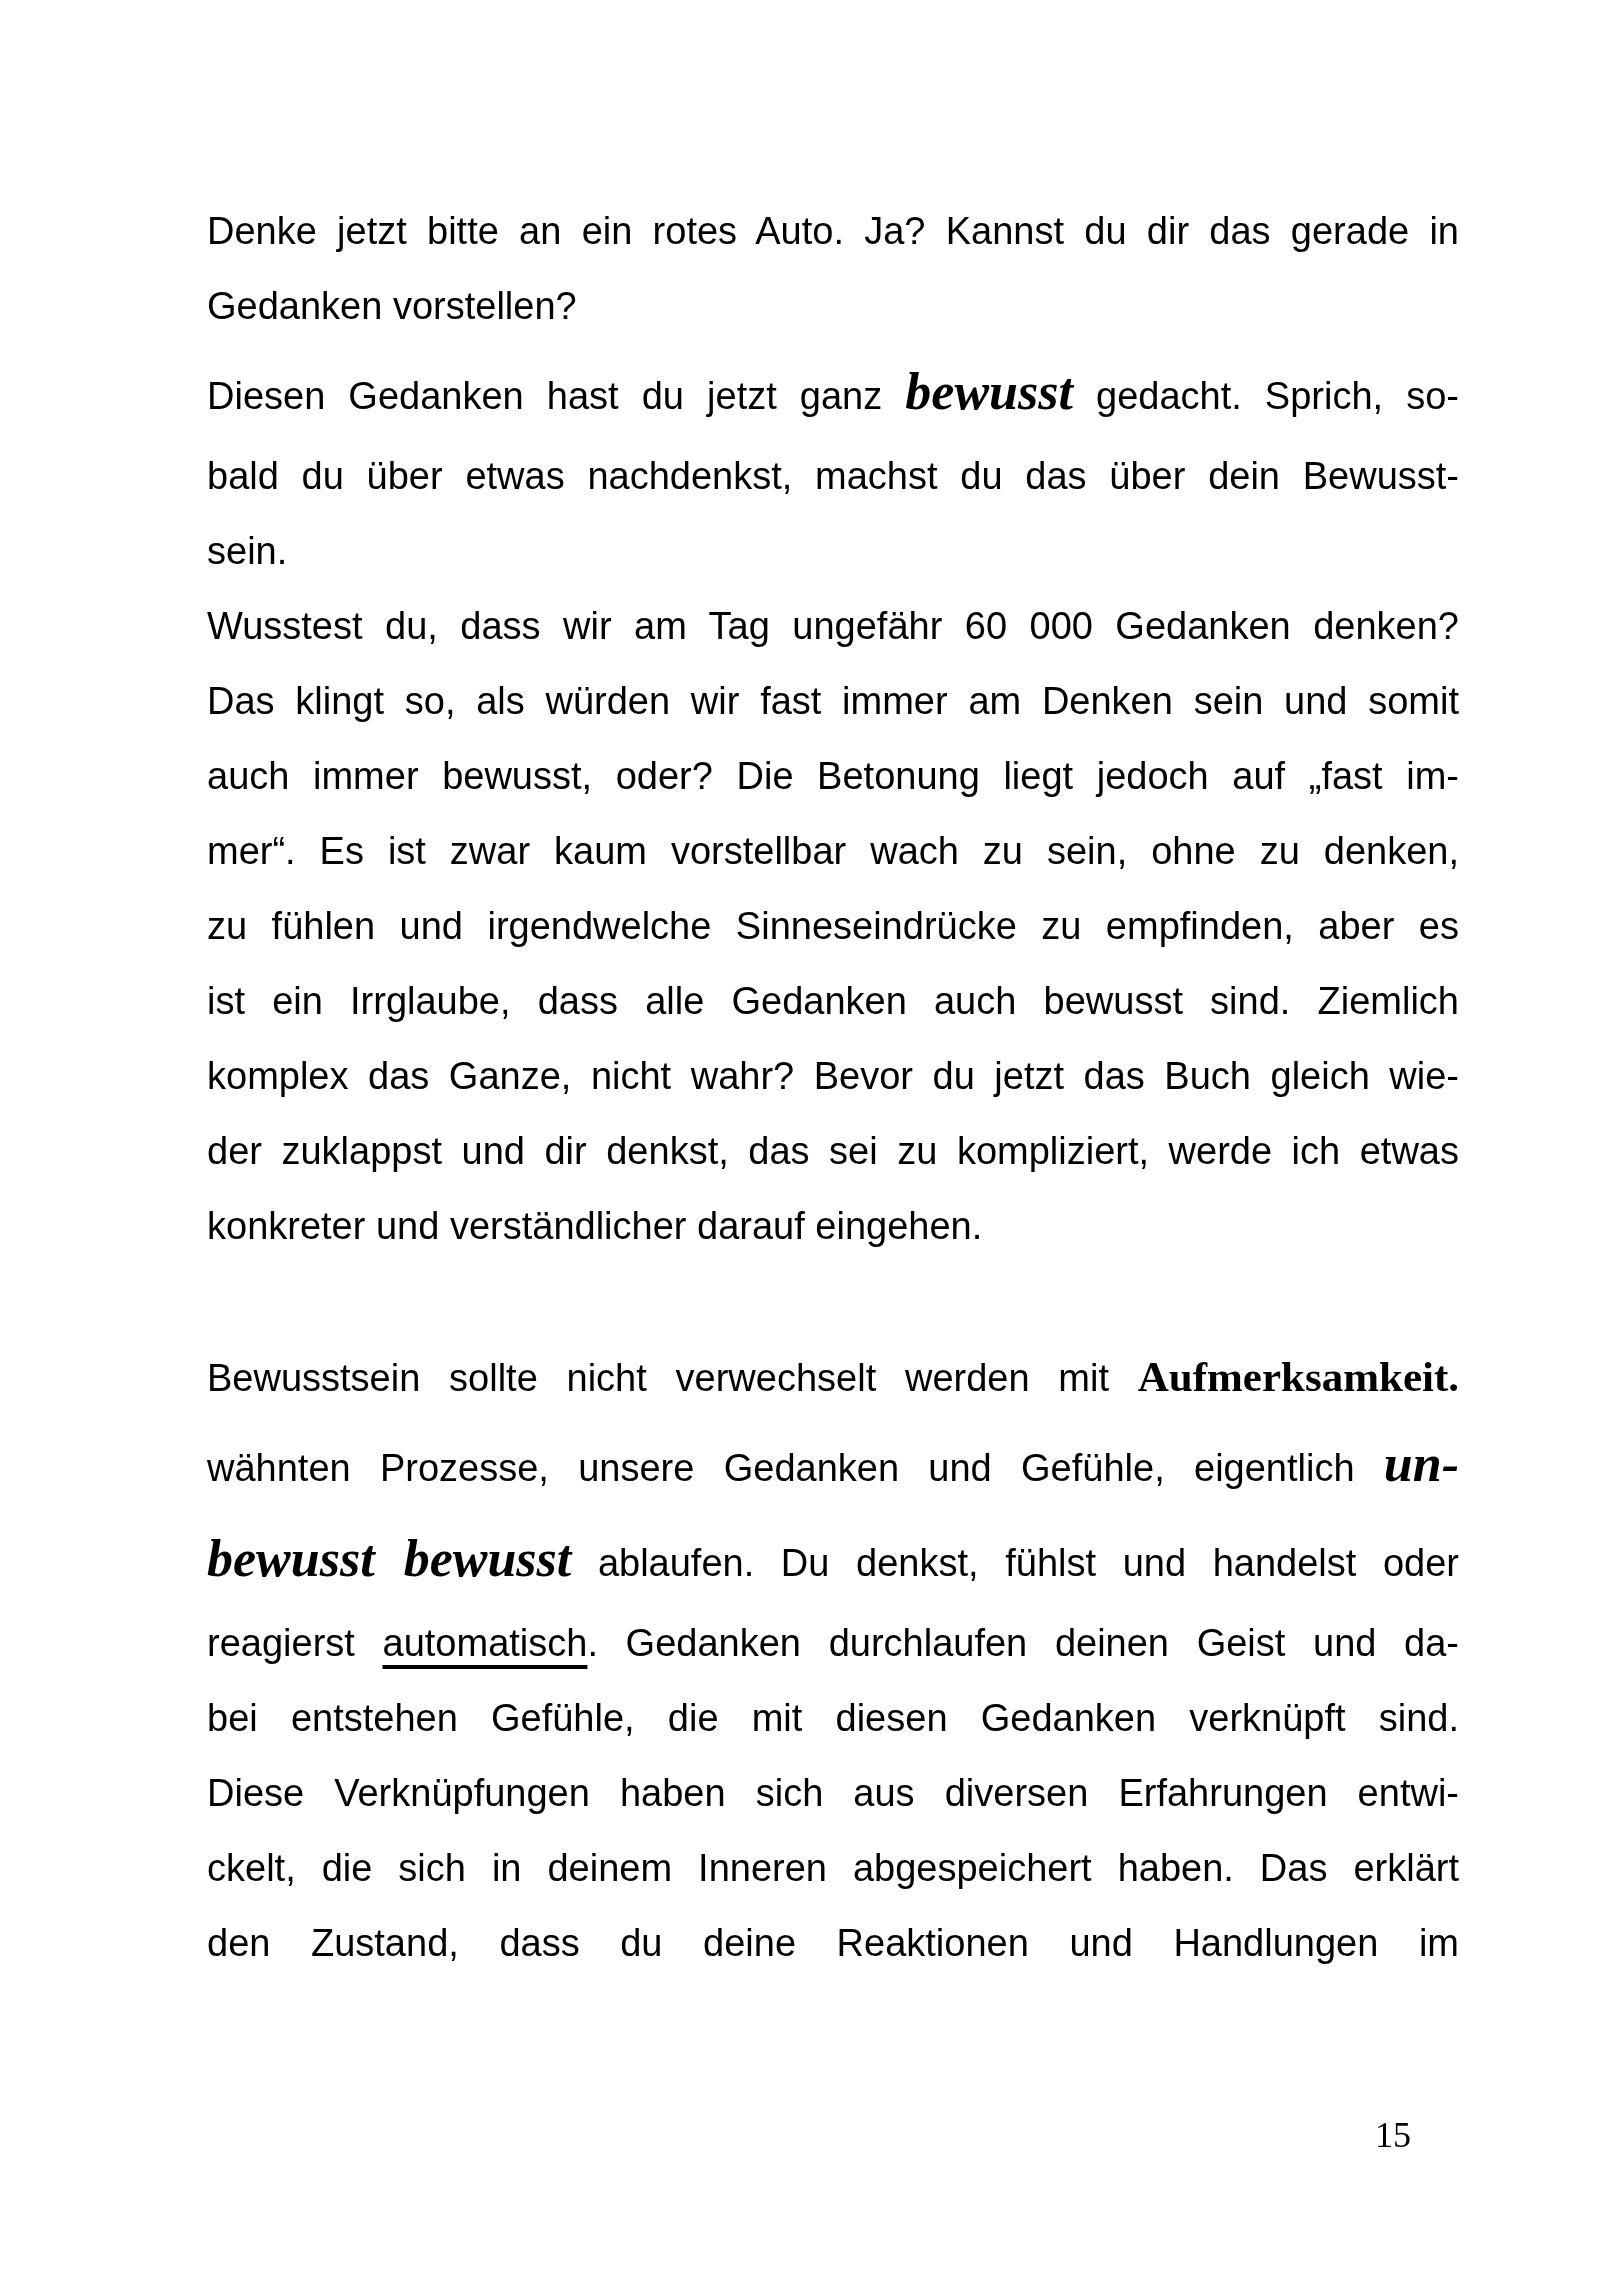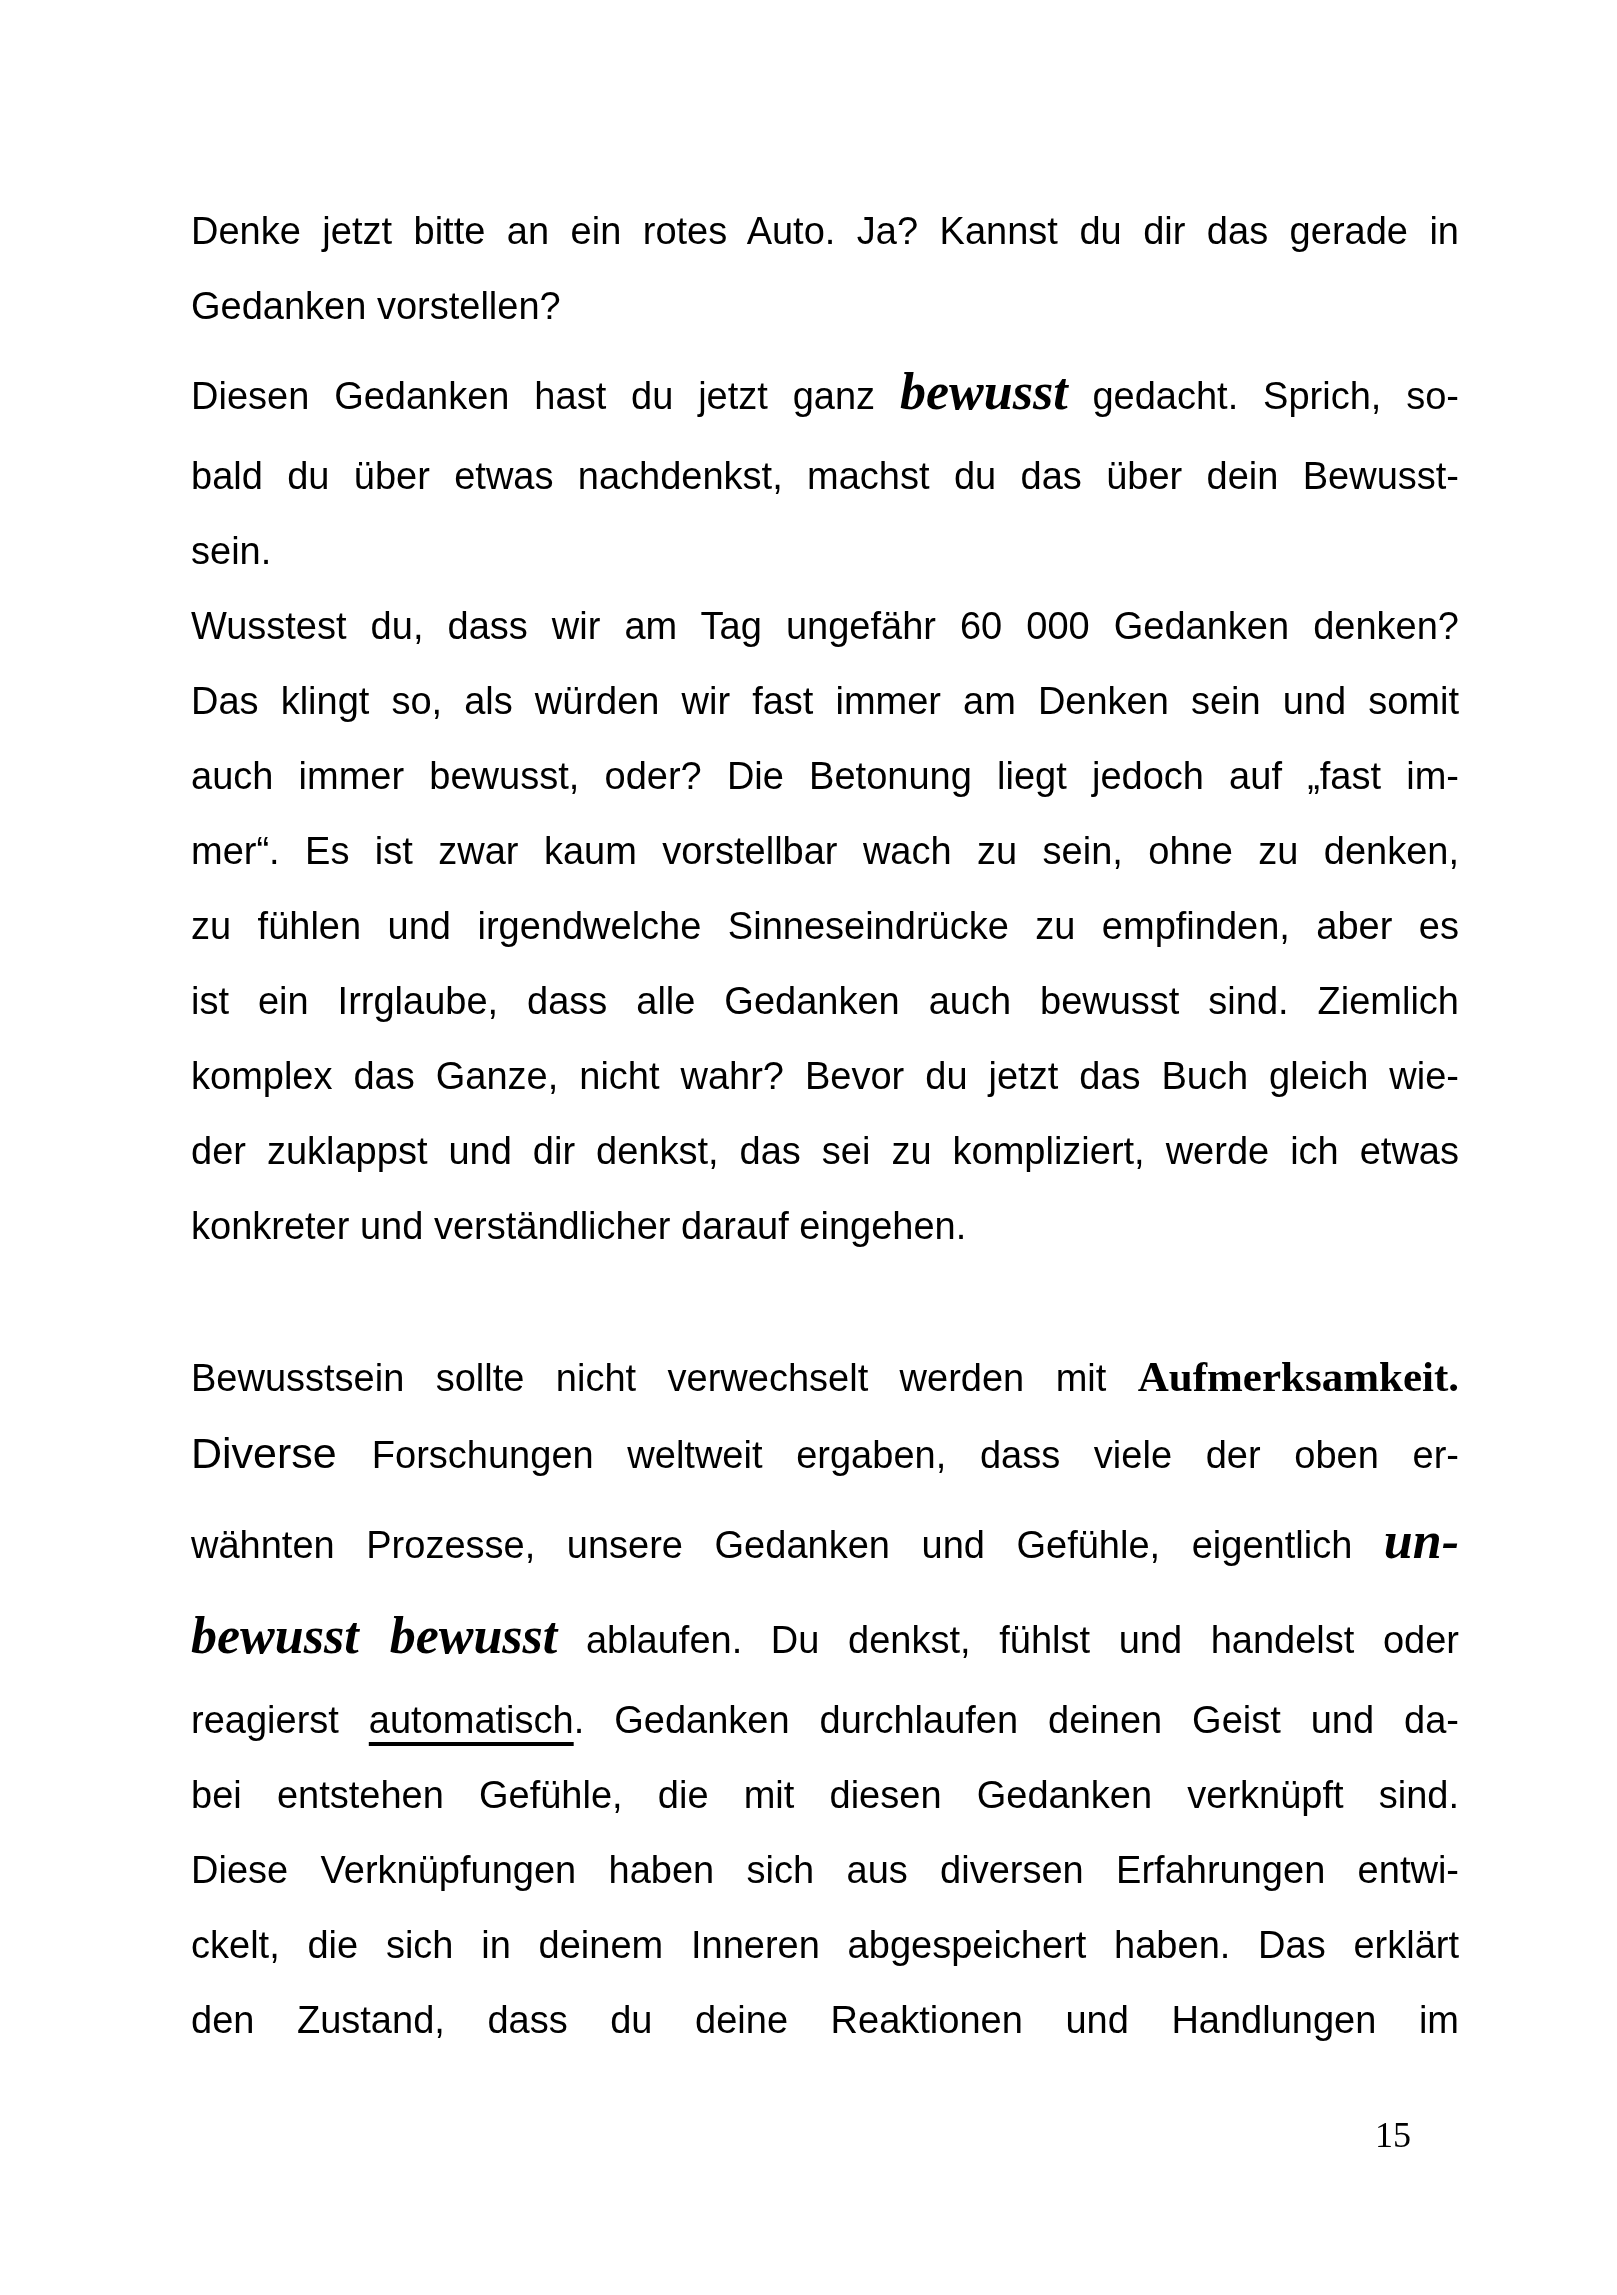--- a/index.html
+++ b/index.html
@@ -27,20 +27,21 @@
     width: 1268px;
   }
   .para { }
   .para.gap { margin-top: 75px; }
   .line {
     font-size: 38px;
     line-height: 75px;
     text-align: justify;
     text-align-last: justify;
     text-justify: inter-word;
+    margin-left: 16px;
   }
   .line.al {
     text-align: center;
     text-align-last: left;
   }
   .run.body { }
   .run.body-large {
     font-size: 43px;
   }
   .run.serif-bold-italic {
@@ -90,21 +91,20 @@
         <div class="line aj"><span class="run body">auch immer bewusst, oder? Die Betonung liegt jedoch auf „fast im-</span></div>
         <div class="line aj"><span class="run body">mer“. Es ist zwar kaum vorstellbar wach zu sein, ohne zu denken,</span></div>
         <div class="line aj"><span class="run body">zu fühlen und irgendwelche Sinneseindrücke zu empfinden, aber es</span></div>
         <div class="line aj"><span class="run body">ist ein Irrglaube, dass alle Gedanken auch bewusst sind. Ziemlich</span></div>
         <div class="line aj"><span class="run body">komplex das Ganze, nicht wahr? Bevor du jetzt das Buch gleich wie-</span></div>
         <div class="line aj"><span class="run body">der zuklappst und dir denkst, das sei zu kompliziert, werde ich etwas</span></div>
         <div class="line al"><span class="run body">konkreter und verständlicher darauf eingehen.</span></div>
       </div>
       <div class="para gap">
         <div class="line aj"><span class="run body">Bewusstsein sollte nicht verwechselt werden mit </span><span class="run serif-bold">Aufmerksamkeit.</span></div>
-        <div class="line aj"><span class="run body-large">Diverse </span><span class="run body">Forschungen weltweit ergaben, dass viele der oben er-</span></div>
         <div class="line aj"><span class="run body">wähnten Prozesse, unsere Gedanken und Gefühle, eigentlich </span><span class="run serif-bold-italic">un-</span></div>
         <div class="line aj"><span class="run serif-bold-italic">bewusst bewusst</span><span class="run body"> ablaufen. Du denkst, fühlst und handelst oder</span></div>
         <div class="line aj"><span class="run body">reagierst </span><span class="run underline">automatisch</span><span class="run body">. Gedanken durchlaufen deinen Geist und da-</span></div>
         <div class="line aj"><span class="run body">bei entstehen Gefühle, die mit diesen Gedanken verknüpft sind.</span></div>
         <div class="line aj"><span class="run body">Diese Verknüpfungen haben sich aus diversen Erfahrungen entwi-</span></div>
         <div class="line aj"><span class="run body">ckelt, die sich in deinem Inneren abgespeichert haben. Das erklärt</span></div>
         <div class="line aj"><span class="run body">den Zustand, dass du deine Reaktionen und Handlungen im</span></div>
       </div>
     </div>
   <div class="page-number">15</div>

